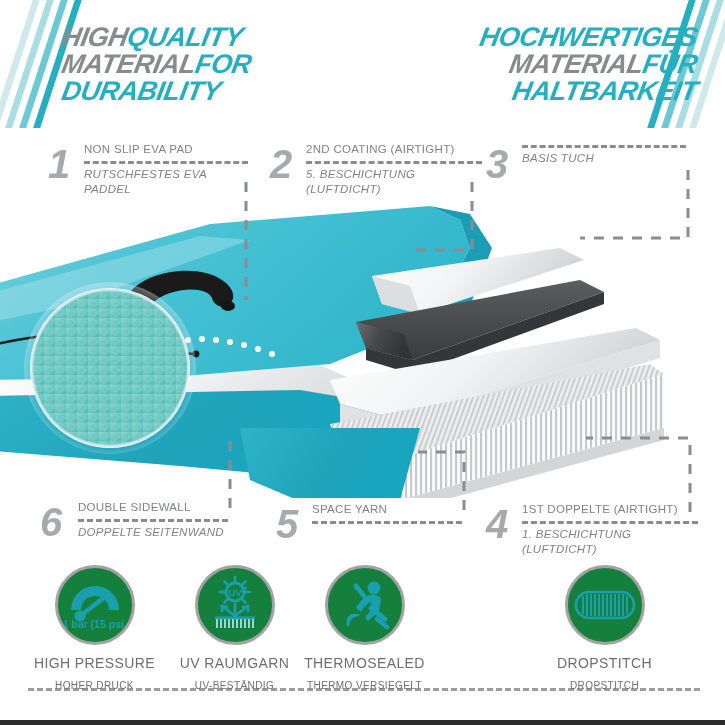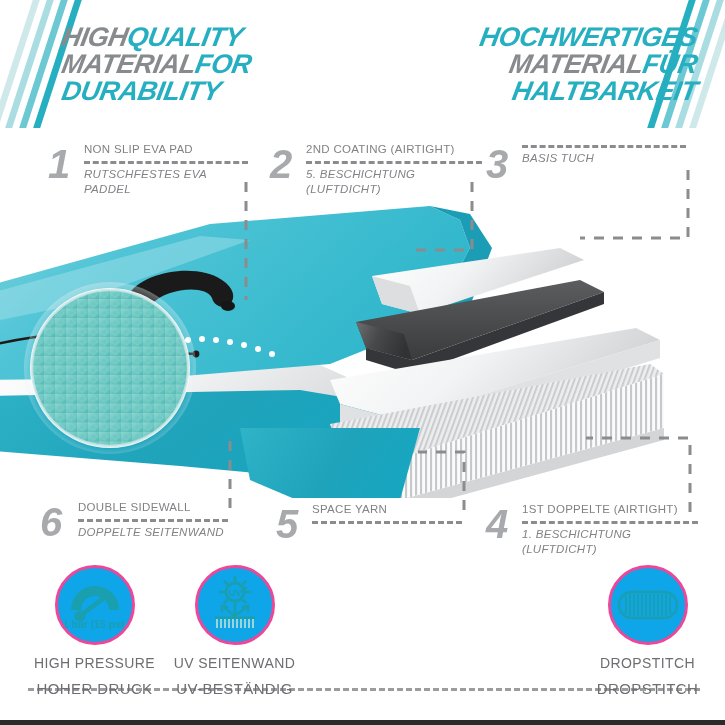--- a/index.html
+++ b/index.html
@@ -70,32 +70,32 @@
   
   #features{
     position:absolute;left:0;top:565px;width:725px;height:155px;
   }
   .feat{
     position:absolute;top:0;width:145px;
     text-align:center;
   }
   .feat-circle{
     width:80px;height:80px;border-radius:50%;
-    border:3px solid #ec4899;
+    border:3px solid #a3a3a3;
     margin:0 auto;
     box-sizing:border-box;
     display:flex;align-items:center;justify-content:center;
-    background:#0ea5e9;
+    background:#15803d;
   }
   .feat-en{
     margin-top:10px;font-size:14px;color:#6d6e71;
     letter-spacing:0.4px;white-space:nowrap;
   }
   .feat-de{
-    margin-top:9px;font-size:15px;color:#6d6e71;
+    margin-top:9px;font-size:10px;color:#6d6e71;
     letter-spacing:0.4px;white-space:nowrap;
   }
   #feat-dash{
     position:absolute;left:28px;top:688px;width:672px;height:0;
     border-top:3px dashed #9a9c9e;
   }
 </style>
 </head>
 <body>
 
@@ -365,27 +365,45 @@
             <path d="M23,43 L23,52"></path>
               <path d="M27,43 L27,52"></path>
               <path d="M31,43 L31,52"></path>
             <path d="M35,43 L35,52"></path>
               <path d="M39,43 L39,52"></path>
               <path d="M43,43 L43,52"></path>
             <path d="M47,43 L47,52"></path>
           </g>
         </svg>
       </div>
-      <div class="feat-en">UV SEITENWAND</div>
+      <div class="feat-en">UV RAUMGARN</div>
       <div class="feat-de">UV-BESTÄNDIG</div>
     </div>
 
-
-
-    <div class="feat" style="left:575px;">
+    <div class="feat" style="left:292px;">
+      <div class="feat-circle">
+        <svg width="56" height="56" viewBox="0 0 56 56">
+          <circle cx="37" cy="11" r="6.4" fill="#1a9fae"></circle>
+          <path d="M32,18 C26,20 22,26 19,31 L24,35 C27,30 30,27 33,25 L36,31
+                   L28,40 L31,44 L42,34 L44,22 C43,19 38,17 32,18 Z" fill="#1a9fae"></path>
+          <path d="M34,31 L48,42" stroke="#1a9fae" stroke-width="5" stroke-linecap="round"></path>
+          <path d="M19,9 L27,19" stroke="#1a9fae" stroke-width="4.6" stroke-linecap="round"></path>
+          <path d="M40,42 L50,50" stroke="#1a9fae" stroke-width="4.6" stroke-linecap="round"></path>
+          <g fill="none" stroke="#1a9fae" stroke-width="2.6" stroke-linecap="round">
+            <path d="M11,44 A6,6 0 0 1 17,38"></path>
+            <path d="M11,48 A10,10 0 0 1 21,38"></path>
+          </g>
+        </svg>
+      </div>
+      <div class="feat-en">THERMOSEALED</div>
+      <div class="feat-de">THERMO VERSIEGELT</div>
+    </div>
+
+
+    <div class="feat" style="left:532px;">
       <div class="feat-circle">
         <svg width="62" height="34" viewBox="0 0 62 34">
           <rect x="2" y="4" width="58" height="26" rx="13" fill="none" stroke="#1a9fae" stroke-width="2.6"></rect>
           <g stroke="#1a9fae" stroke-width="2">
             <path d="M9,8 L9,26"></path>
               <path d="M13,6 L13,28"></path>
               <path d="M17,6 L17,28"></path>
             <path d="M21,6 L21,28"></path>
               <path d="M25,6 L25,28"></path>
               <path d="M29,6 L29,28"></path>

